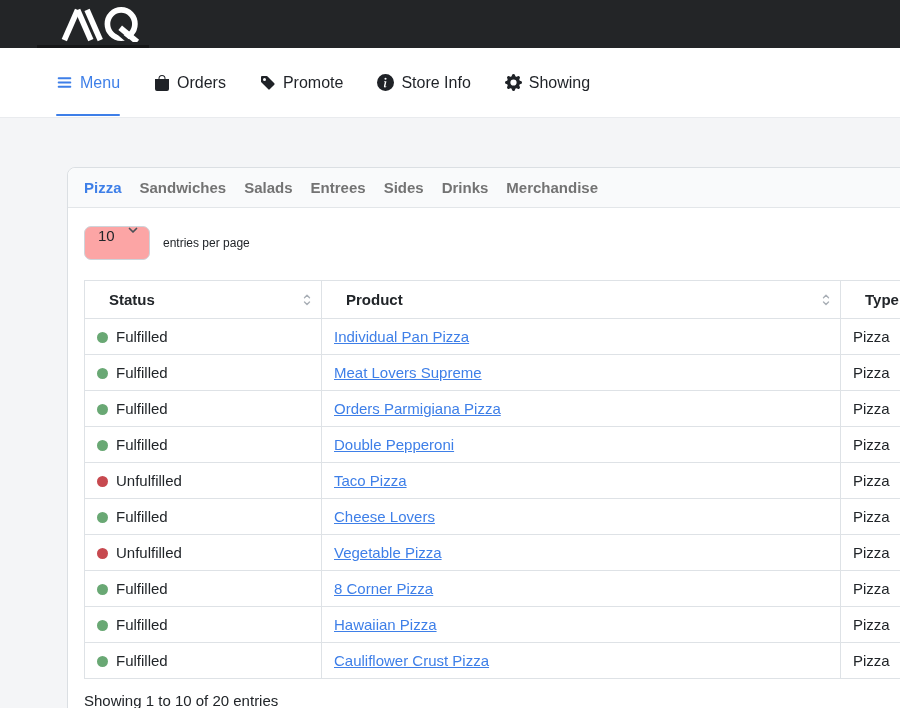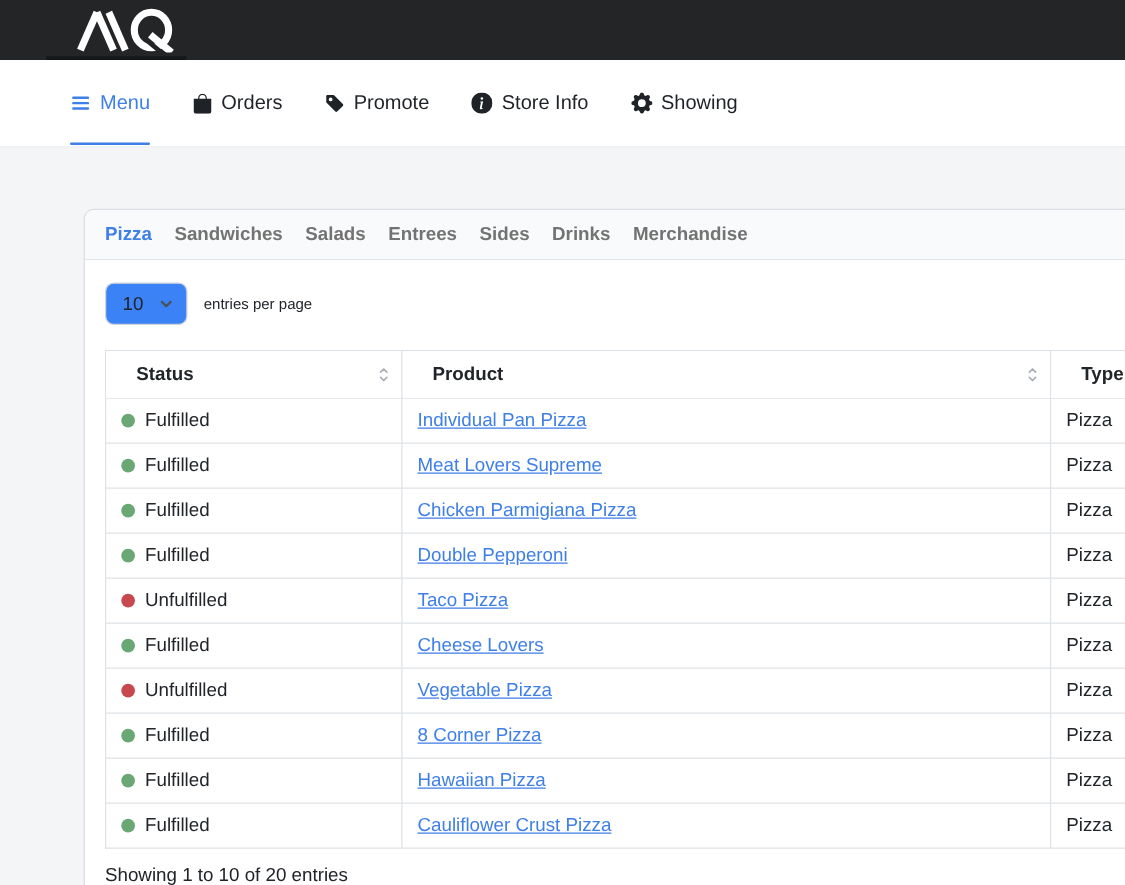--- a/index.html
+++ b/index.html
@@ -54,23 +54,23 @@
     padding:11px 16px; display:flex; gap:18px; align-items:center;
   }
   .tab{
     font-size:15px; font-weight:700; color:#737373; text-decoration:none; cursor:pointer;
   }
   .tab.active{ color:var(--accent); }
   .card-body{ padding:16px; }
   
   .entries-row{ display:flex; align-items:center; gap:13px; padding-top:2px; }
   .select{
-    display:inline-flex; align-items:center; justify-content:space-between; gap:10px;
+    display:inline-flex; align-items:flex-start; justify-content:space-between; gap:10px;
     min-width:66px; height:34px; padding:0 11px 0 13px;
-    border:1px solid #ced4da; border-radius:7px; background:#3b82f6;
+    border:1px solid #ced4da; border-radius:7px; background:#fca5a5;
     font-size:15px; cursor:pointer; color:#212529;
   }
   .entries-label{ font-size:12px; }
   
   table{ border-collapse:collapse; width:100%; table-layout:fixed; margin-top:20px; }
   th,td{
     border:1px solid var(--border); text-align:left; vertical-align:middle;
     font-size:15px; padding:9px 12px; background:#fff;
   }
   th{ font-weight:700; padding:10px 24px; position:relative; cursor:pointer;margin-top:44px; }
@@ -230,21 +230,21 @@
       <a class="product-link">Meat Lovers Supreme</a>
     </td>
     <td>Pizza</td>
   </tr>
 
   <tr>
     <td>
       <span class="status-dot" style="background: rgb(105, 168, 116);"></span><span class="status-label">Fulfilled</span>
     </td>
     <td>
-      <a class="product-link">Chicken Parmigiana Pizza</a>
+      <a class="product-link">Orders Parmigiana Pizza</a>
     </td>
     <td>Pizza</td>
   </tr>
 
   <tr>
     <td>
       <span class="status-dot" style="background: rgb(105, 168, 116);"></span><span class="status-label">Fulfilled</span>
     </td>
     <td>
       <a class="product-link">Double Pepperoni</a>

